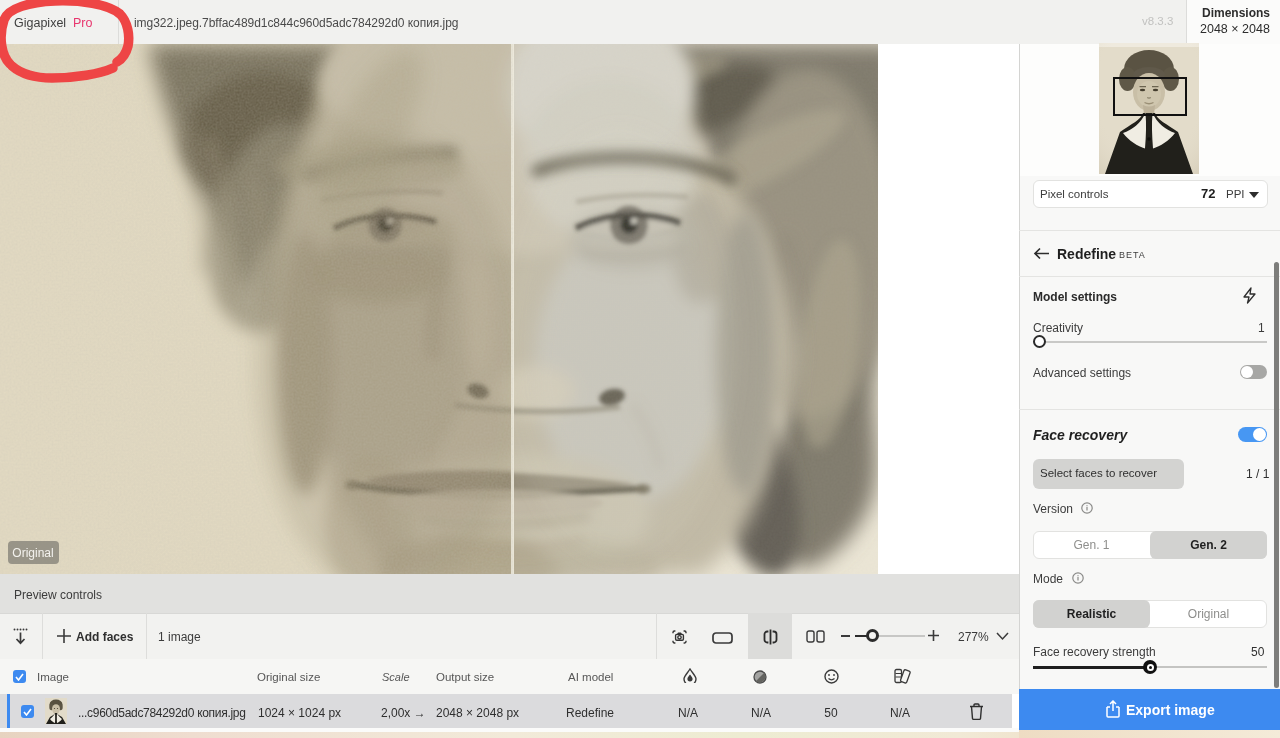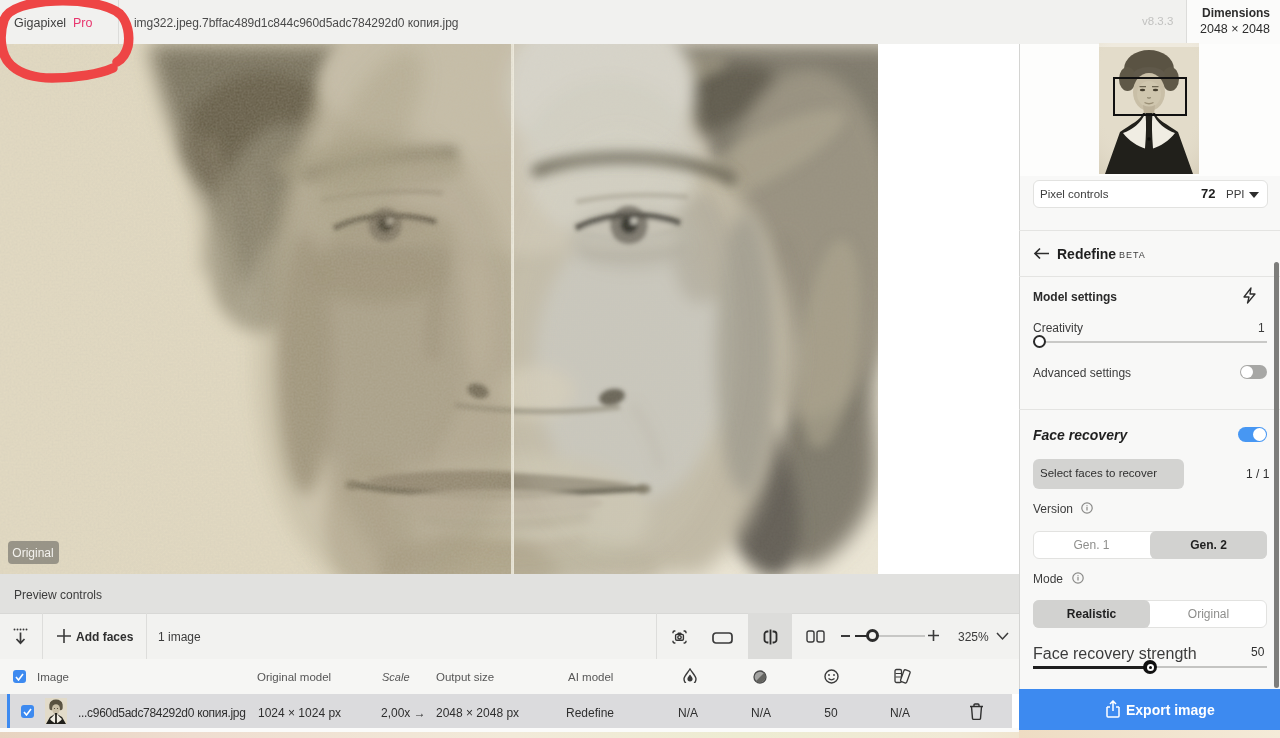--- a/index.html
+++ b/index.html
@@ -222,32 +222,32 @@
     <rect x="11" y="1" width="7" height="11" rx="2" stroke="#3a3a3a" stroke-width="1.4" fill="none"></rect>
   </svg>
 
   <div class="abs" style="left:841px;top:635px;width:9px;height:1.6px;background:#3a3a3a;"></div>
   <div class="abs" style="left:855px;top:635px;width:70px;height:1.5px;background:#c7c7c5;"></div>
   <div class="abs" style="left:855px;top:634.5px;width:12px;height:2.5px;background:#2b2b2b;"></div>
   <div class="abs" style="left:866px;top:629px;width:13px;height:13px;border-radius:50%;border:3.5px solid #2b2b2b;background:#f2f2f0;"></div>
   <svg class="abs" style="left:928px;top:630px;" width="11" height="11" viewBox="0 0 11 11">
     <path d="M5.5 0v11 M0 5.5h11" stroke="#3a3a3a" stroke-width="1.6"></path>
   </svg>
-  <div class="abs" style="left:958px;top:630px;font-size:12px;color:#3a3a3a;">325%</div>
+  <div class="abs" style="left:958px;top:630px;font-size:12px;color:#3a3a3a;">277%</div>
   <svg class="abs" style="left:996px;top:632px;" width="13" height="9" viewBox="0 0 13 9">
     <path d="M1 1l5.5 6L12 1" stroke="#3a3a3a" stroke-width="1.5" fill="none"></path>
   </svg>
 
   <div class="abs" style="left:0;top:659px;width:1019px;height:35px;background:#f6f6f4;"></div>
   <div class="abs" style="left:13px;top:670px;width:13px;height:13px;background:#3d8af0;border-radius:3px;"></div>
   <svg class="abs" style="left:15px;top:673px;" width="9" height="8" viewBox="0 0 9 8">
       <path d="M1 4l2.5 3L8 1" stroke="#fff" stroke-width="1.6" fill="none"></path>
     </svg>
   <div class="abs" style="left:37px;top:671px;font-size:11.5px;color:#565656;">Image</div>
-  <div class="abs" style="left:257px;top:671px;font-size:11.5px;color:#565656;">Original model</div>
+  <div class="abs" style="left:257px;top:671px;font-size:11.5px;color:#565656;">Original size</div>
   <div class="abs" style="left:382px;top:671px;font-size:11px;color:#565656;font-style:italic;">Scale</div>
   <div class="abs" style="left:436px;top:671px;font-size:11.5px;color:#565656;">Output size</div>
   <div class="abs" style="left:568px;top:671px;font-size:11.5px;color:#565656;">AI model</div>
 
   <svg class="abs" style="left:683px;top:668px;" width="14" height="15" viewBox="0 0 14 15">
     <path d="M7 1 C9 4.5 13 8 13 11 a6 6 0 0 1 -12 0 C1 8 5 4.5 7 1 Z" stroke="#3a3a3a" stroke-width="1.4" fill="none"></path>
     <path d="M7 6.5 C8 8 9.6 9.3 9.6 10.8 a2.6 2.6 0 1 1 -5.2 0 C4.4 9.3 6 8 7 6.5 Z" fill="#3a3a3a"></path>
   </svg>
   <svg class="abs" style="left:753px;top:670px;" width="14" height="14" viewBox="0 0 14 14">
     <circle cx="7" cy="7" r="6" fill="#a3a3a1" stroke="#4a4a4a" stroke-width="1.3"></circle>
@@ -387,21 +387,21 @@
   <div class="abs" style="left:1033px;top:572px;font-size:12px;color:#3c3c3c;">Mode</div>
   <svg class="abs" style="left:1072px;top:572px;" width="12" height="12" viewBox="0 0 12 12">
     <circle cx="6" cy="6" r="5.2" stroke="#8a8a88" stroke-width="1.2" fill="none"></circle>
     <path d="M6 5v3.4 M6 3.2v1" stroke="#8a8a88" stroke-width="1.2"></path>
   </svg>
   <div class="abs" style="left:1033px;top:600px;width:234px;height:28px;background:#fff;border:1px solid #e2e2e0;border-radius:6px;"></div>
   <div class="abs" style="left:1033px;top:600px;width:117px;height:28px;background:#d2d2d0;border-radius:6px;"></div>
   <div class="abs" style="left:1033px;top:607px;width:117px;text-align:center;font-size:12px;font-weight:bold;color:#1f1f1f;">Realistic</div>
   <div class="abs" style="left:1150px;top:607px;width:117px;text-align:center;font-size:12px;color:#8f8f8d;">Original</div>
 
-  <div class="abs" style="left:1033px;top:645px;font-size:16px;color:#3c3c3c;">Face recovery strength</div>
+  <div class="abs" style="left:1033px;top:645px;font-size:12px;color:#3c3c3c;">Face recovery strength</div>
   <div class="abs" style="left:1251px;top:645px;font-size:12px;color:#2f2f2f;">50</div>
   <div class="abs" style="left:1033px;top:666px;width:117px;height:2.5px;background:#1f1f1f;"></div>
   <div class="abs" style="left:1150px;top:666px;width:117px;height:2px;background:#c4c4c2;"></div>
   <div class="abs" style="left:1143px;top:660px;width:14px;height:14px;border-radius:50%;background:#111;"></div>
   <div class="abs" style="left:1146.5px;top:663.5px;width:7px;height:7px;border-radius:50%;background:#fff;"></div>
   <div class="abs" style="left:1148.5px;top:665.5px;width:3px;height:3px;border-radius:50%;background:#111;"></div>
 
   <div class="abs" style="left:1019px;top:689px;width:261px;height:41px;background:#3d8af0;"></div>
   <svg class="abs" style="left:1106px;top:700px;" width="14" height="18" viewBox="0 0 14 18">
     <g stroke="#fff" stroke-width="1.5" fill="none">

